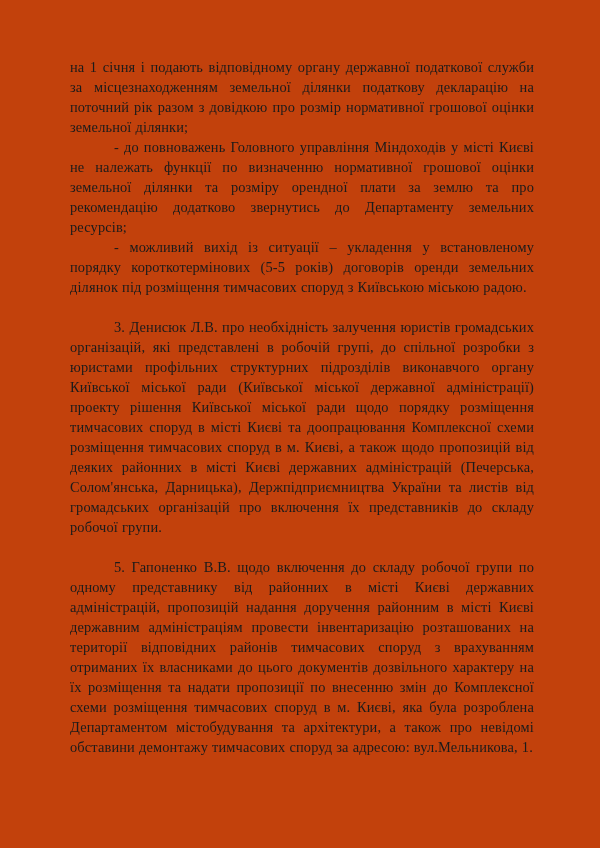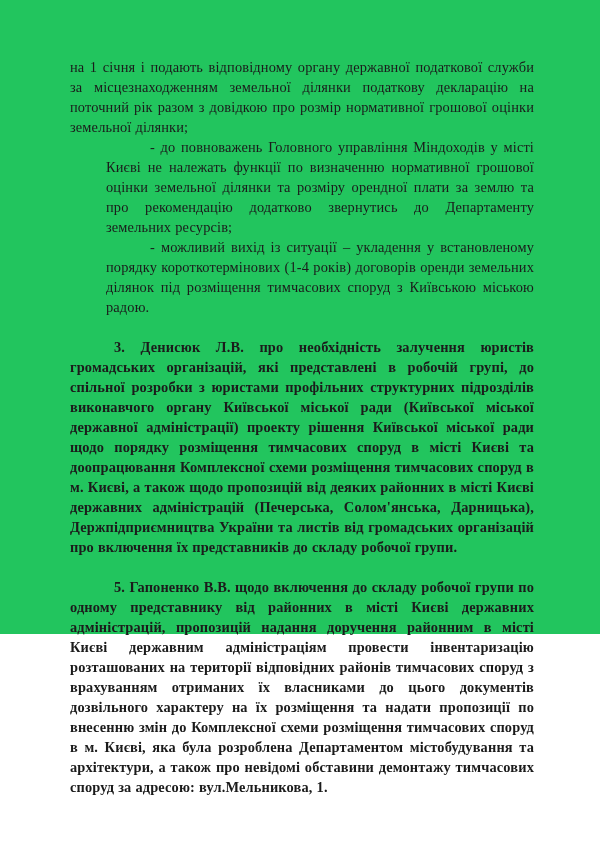--- a/index.html
+++ b/index.html
@@ -11,22 +11,22 @@
   body {
     width: 600px;
     height: 848px;
     overflow: hidden;
     font-family: "Liberation Serif", "DejaVu Serif", serif;
     color: #1b1b1b;
   }
   .page {
     position: relative;
     width: 600px;
-    height: 634px;
-    background: #22c55e;
+    height: 848px;
+    background: #c2410c;
     box-sizing: border-box;
   }
   .page-body {
     position: absolute;
     left: 70px;
     top: 57px;
     width: 464px;
   }
   .para {
     margin: 0 0 20px 0;
@@ -34,25 +34,23 @@
     line-height: 20px;
     text-align: justify;
     text-justify: inter-word;
     letter-spacing: 0.01em;
     word-spacing: 0.02em;
     color: #1b1b1b;
     -webkit-font-smoothing: antialiased;
   }
   .para.indent {
     text-indent: 44px;
-    font-weight: bold;
   }
   .para.indent-dash {
     text-indent: 44px;
-    margin-left: 36px;
   }
   .para:last-child {
     margin-bottom: 0;
   }
   
   .block-run .para {
     margin-bottom: 0;
   }
   .block-run {
     margin-bottom: 20px;
@@ -60,21 +58,21 @@
 </style>
 </head>
 <body>
 
 <div class="page">
   <div class="page-body">
 
     <div class="block-run">
       <p class="para">на 1 січня і подають відповідному органу державної податкової служби за місцезнаходженням земельної ділянки податкову декларацію на поточний рік разом з довідкою про розмір нормативної грошової оцінки земельної ділянки;</p>
       <p class="para indent-dash">- до повноважень Головного управління Міндоходів у місті Києві не належать функції по визначенню нормативної грошової оцінки земельної ділянки та розміру орендної плати за землю та про рекомендацію додатково звернутись до Департаменту земельних ресурсів;</p>
-      <p class="para indent-dash">- можливий вихід із ситуації – укладення у встановленому порядку короткотермінових (1-4 років) договорів оренди земельних ділянок під розміщення тимчасових споруд з Київською міською радою.</p>
+      <p class="para indent-dash">- можливий вихід із ситуації – укладення у встановленому порядку короткотермінових (5-5 років) договорів оренди земельних ділянок під розміщення тимчасових споруд з Київською міською радою.</p>
     </div>
 
     <div class="block-run">
       <p class="para indent">3. Денисюк Л.В. про необхідність залучення юристів громадських організацій, які представлені в робочій групі, до спільної розробки з юристами профільних структурних підрозділів виконавчого органу Київської міської ради (Київської міської державної адміністрації) проекту рішення Київської міської ради щодо порядку розміщення тимчасових споруд в місті Києві та доопрацювання Комплексної схеми розміщення тимчасових споруд в м. Києві, а також щодо пропозицій від деяких районних в місті Києві державних адміністрацій (Печерська, Солом'янська, Дарницька), Держпідприємництва України та листів від громадських організацій про включення їх представників до складу робочої групи.</p>
     </div>
 
 
     <div class="block-run">
       <p class="para indent">5. Гапоненко В.В. щодо включення до складу робочої групи по одному представнику від районних в місті Києві державних адміністрацій, пропозицій надання доручення районним в місті Києві державним адміністраціям провести інвентаризацію розташованих на території відповідних районів тимчасових споруд з врахуванням отриманих їх власниками до цього документів дозвільного характеру на їх розміщення та надати пропозиції по внесенню змін до Комплексної схеми розміщення тимчасових споруд в м. Києві, яка була розроблена Департаментом містобудування та архітектури, а також про невідомі обставини демонтажу тимчасових споруд за адресою: вул.Мельникова, 1.</p>
     </div>

